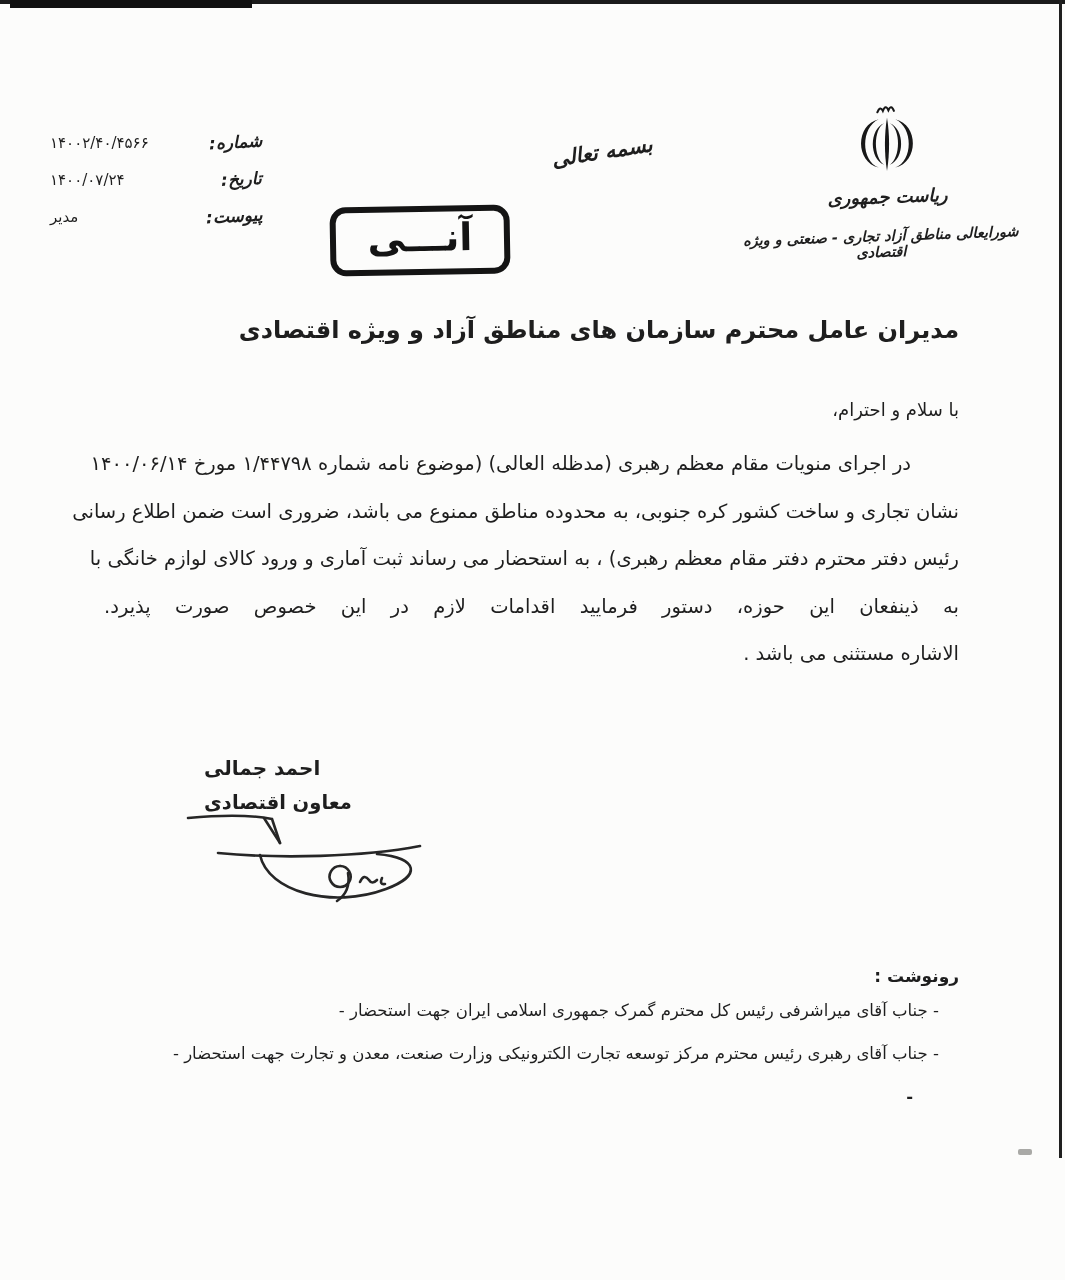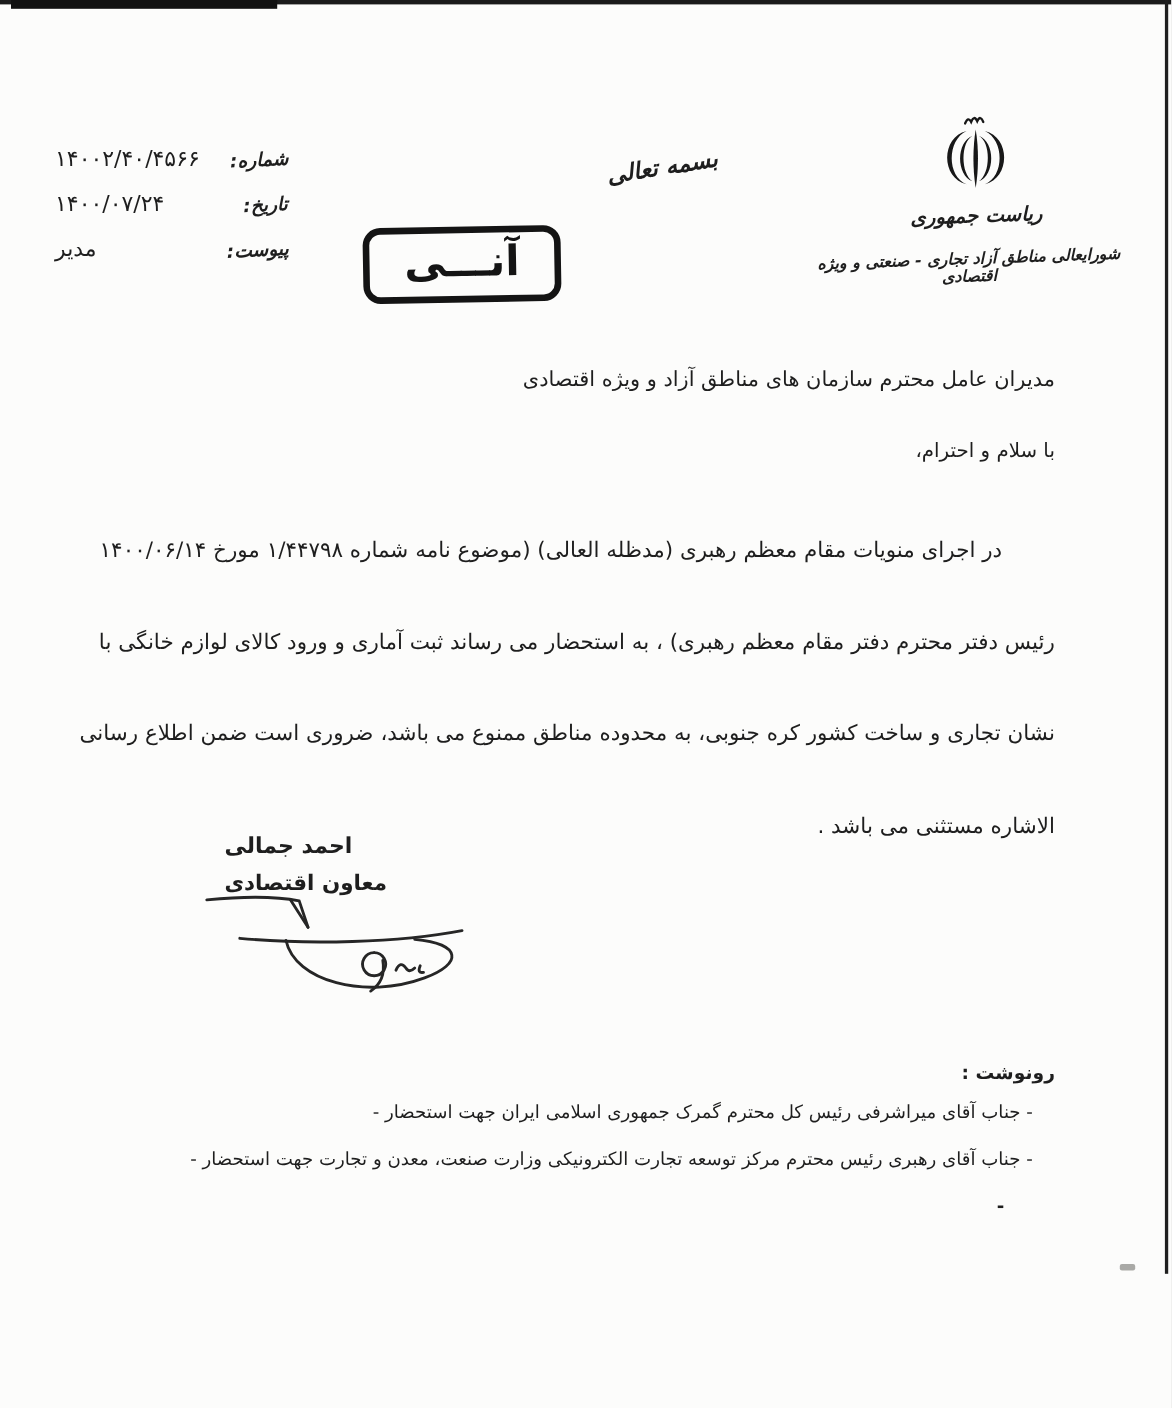--- a/index.html
+++ b/index.html
@@ -31,27 +31,27 @@
         font-size:21px;font-style:italic;font-weight:bold;transform:rotate(-9deg);}
   .stamp{position:absolute;left:330px;top:206px;width:168px;height:57px;
         border:6px solid #141414;border-radius:16px;transform:rotate(-1deg);
         display:flex;align-items:center;justify-content:center;}
   .stamp-text{font-size:38px;font-weight:bold;color:#141414;line-height:1;margin-top:-6px;}
 
   
   .meta{position:absolute;left:50px;top:132px;width:212px;}
   .meta-row{display:flex;justify-content:space-between;align-items:baseline;margin-bottom:17px;}
   .meta-label{font-size:17px;font-style:italic;font-weight:bold;transform:rotate(-3deg);}
-  .meta-value{font-size:20px;direction:ltr;}
+  .meta-value{font-size:15px;direction:ltr;}
 
   
-  .recipient{position:absolute;right:106px;top:334px;font-size:19px;font-weight:normal;}
+  .recipient{position:absolute;right:106px;top:316px;font-size:24px;font-weight:bold;}
   .salutation{position:absolute;right:106px;top:399px;font-size:18px;}
   .body-block{position:absolute;right:106px;left:104px;top:452px;font-size:19.5px;}
-  .bline{height:47.5px;text-align:justify;text-align-last:justify;white-space:nowrap;margin-top:36px;}
+  .bline{height:47.5px;text-align:justify;text-align-last:justify;white-space:nowrap;}
   .bline.indent{padding-right:48px;}
   .bline.short{text-align:left;text-align-last:right;}
 
   
   .sig-block{position:absolute;left:204px;top:756px;width:172px;text-align:left;}
   .sig-name{font-size:20px;font-weight:bold;}
   .sig-title{font-size:19.5px;font-weight:bold;margin-top:11px;}
   .sig-svg{position:absolute;left:180px;top:796px;width:262px;height:118px;}
 
   
@@ -103,22 +103,23 @@
       <span class="meta-label">پیوست:</span>
       <span class="meta-value">مدیر</span>
     </div>
   </div>
 
   <div class="recipient">مدیران عامل محترم سازمان های مناطق آزاد و ویژه اقتصادی</div>
   <div class="salutation">با سلام و احترام،</div>
 
   <div class="body-block">
     <div class="bline indent">در اجرای منویات مقام معظم رهبری (مدظله العالی) (موضوع نامه شماره ۱/۴۴۷۹۸ مورخ ۱۴۰۰/۰۶/۱۴</div>
+    <div class="bline">نشان تجاری و ساخت کشور کره جنوبی، به محدوده مناطق ممنوع می باشد، ضروری است ضمن اطلاع رسانی</div>
     <div class="bline">رئیس دفتر محترم دفتر مقام معظم رهبری) ، به استحضار می رساند ثبت آماری و ورود کالای لوازم خانگی با</div>
-    <div class="bline">نشان تجاری و ساخت کشور کره جنوبی، به محدوده مناطق ممنوع می باشد، ضروری است ضمن اطلاع رسانی</div>
+    <div class="bline">به ذینفعان این حوزه، دستور فرمایید اقدامات لازم در این خصوص صورت پذیرد.</div>
     <div class="bline short">الاشاره مستثنی می باشد .</div>
   </div>
 
   <div class="sig-block">
     <div class="sig-name">احمد جمالی</div>
     <div class="sig-title">معاون اقتصادی</div>
   </div>
   <div class="sig-svg">
     <svg viewBox="0 0 262 118" width="262" height="118" xmlns="http://www.w3.org/2000/svg">
       <g fill="none" stroke="#262626" stroke-width="2.6" stroke-linecap="round">

